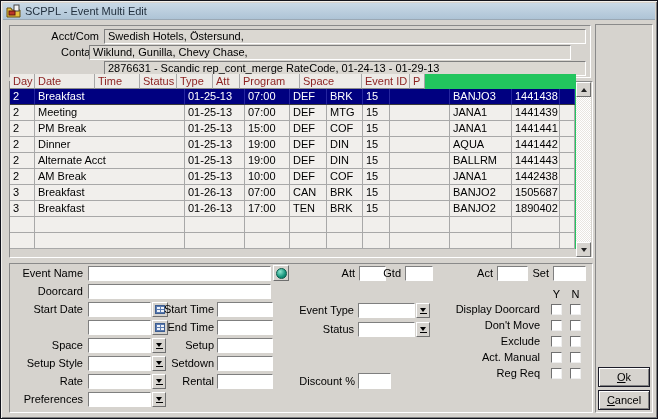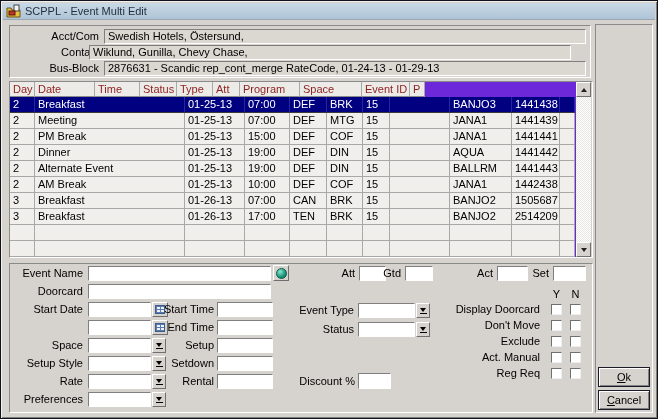--- a/index.html
+++ b/index.html
@@ -23,21 +23,21 @@
   }
   .flbl, .lbl { position: absolute; height: 15px; line-height: 15px; text-align: right; white-space: nowrap; }
   .ro, .inp {
     position: absolute; height: 15px; line-height: 13px; padding: 0 3px;
     border: 1px solid; border-color: #7f7f7f #ffffff #ffffff #7f7f7f;
     overflow: hidden; white-space: nowrap; font-size: 11px;
   }
   .ro { background: #dbd8d2; }
   .inp { background: #ffffff; }
   
-  .grid { position: absolute; left: 9px; top: 81px; width: 566px; height: 175px; overflow: hidden; background: #6d28d9; }
+  .grid { position: absolute; left: 9px; top: 73px; width: 566px; height: 175px; overflow: hidden; background: #22c55e; }
   .g-row { display: flex; }
   .g-cell {
     height: 16px; line-height: 15px; padding-left: 3px;
     border-right: 1px solid #a8a8a8; border-bottom: 1px solid #a8a8a8;
     overflow: hidden; white-space: nowrap; background: #f1efec; font-size: 11px;
   }
   .g-head .g-cell { height: 15px; line-height: 14px; color: #8b1f1f; background: #edebe7; border-bottom: 1px solid #8a8a8a; }
   .g-row.selected .g-cell { background: #000080; color: #fff; border-right-color: #2626a0; border-bottom-color: #3a3a3a; }
   
   .sbar { position: absolute; left: 575px; top: 81px; width: 15px; height: 175px;
@@ -95,21 +95,20 @@
       <rect x="3" y="7" width="6" height="4" fill="#bb3428" stroke="#5e150f" stroke-width="1"></rect>
     </svg>
     <span class="title-text">SCPPL - Event Multi Edit</span>
   </div>
 
   <div class="gbox" style="left:8px; top:24px; width:582px; height:53px;"></div>
   <div class="lbl" style="left:8px; top:28px; width:90px;">Acct/Com</div>
   <div class="ro" style="left:103px; top:28px; width:482px;">Swedish Hotels, Östersund,</div>
   <div class="lbl" style="left:8px; top:44px; width:90px;">Contact</div>
   <div class="ro" style="left:88px; top:44px; width:482px;">Wiklund, Gunilla, Chevy Chase,</div>
-  <div class="lbl" style="left:8px; top:60px; width:90px;">Bus-Block</div>
   <div class="ro" style="left:103px; top:60px; width:482px;">2876631 - Scandic rep_cont_merge RateCode, 01-24-13 - 01-29-13</div>
 
   <div class="gbox" style="left:8px; top:80px; width:584px; height:177px;"></div>
   <div class="grid">
       <div class="g-row g-head">
         <div class="g-cell" style="width: 25px;">Day</div>
         <div class="g-cell" style="width: 60px;">Date</div>
         <div class="g-cell" style="width: 45px;">Time</div>
         <div class="g-cell" style="width: 37px;">Status</div>
         <div class="g-cell" style="width: 36px;">Type</div>
@@ -166,21 +165,21 @@
         <div class="g-cell" style="width: 37px;">DEF</div>
         <div class="g-cell" style="width: 36px;">DIN</div>
         <div class="g-cell" style="width: 27px;">15</div>
         <div class="g-cell" style="width: 60px;"></div>
         <div class="g-cell" style="width: 62px;">AQUA</div>
         <div class="g-cell" style="width: 48px;">1441442</div>
         <div class="g-cell" style="width: 15px;"></div>
       </div>
       <div class="g-row">
         <div class="g-cell" style="width: 25px;">2</div>
-        <div class="g-cell" style="width: 150px;">Alternate Event</div>
+        <div class="g-cell" style="width: 150px;">Alternate Acct</div>
         <div class="g-cell" style="width: 60px;">01-25-13</div>
         <div class="g-cell" style="width: 45px;">19:00</div>
         <div class="g-cell" style="width: 37px;">DEF</div>
         <div class="g-cell" style="width: 36px;">DIN</div>
         <div class="g-cell" style="width: 27px;">15</div>
         <div class="g-cell" style="width: 60px;"></div>
         <div class="g-cell" style="width: 62px;">BALLRM</div>
         <div class="g-cell" style="width: 48px;">1441443</div>
         <div class="g-cell" style="width: 15px;"></div>
       </div>
@@ -213,21 +212,21 @@
       <div class="g-row">
         <div class="g-cell" style="width: 25px;">3</div>
         <div class="g-cell" style="width: 150px;">Breakfast</div>
         <div class="g-cell" style="width: 60px;">01-26-13</div>
         <div class="g-cell" style="width: 45px;">17:00</div>
         <div class="g-cell" style="width: 37px;">TEN</div>
         <div class="g-cell" style="width: 36px;">BRK</div>
         <div class="g-cell" style="width: 27px;">15</div>
         <div class="g-cell" style="width: 60px;"></div>
         <div class="g-cell" style="width: 62px;">BANJO2</div>
-        <div class="g-cell" style="width: 48px;">2514209</div>
+        <div class="g-cell" style="width: 48px;">1890402</div>
         <div class="g-cell" style="width: 15px;"></div>
       </div>
       <div class="g-row">
         <div class="g-cell" style="width: 25px;"></div>
         <div class="g-cell" style="width: 150px;"></div>
         <div class="g-cell" style="width: 60px;"></div>
         <div class="g-cell" style="width: 45px;"></div>
         <div class="g-cell" style="width: 37px;"></div>
         <div class="g-cell" style="width: 36px;"></div>
         <div class="g-cell" style="width: 27px;"></div>

